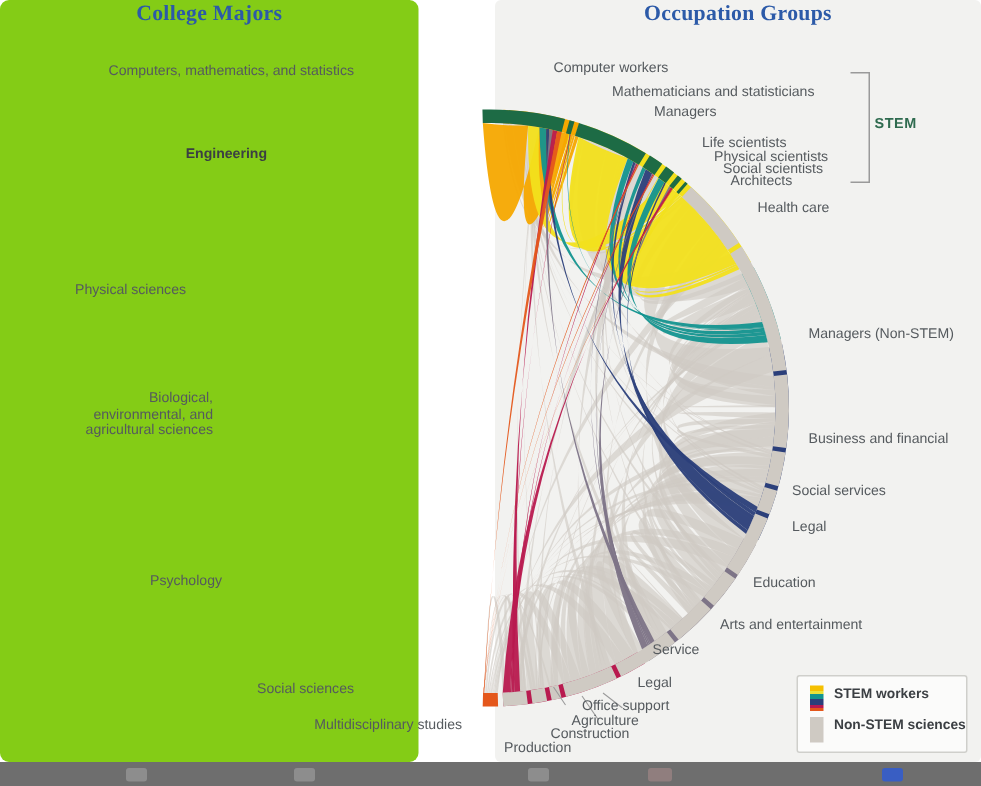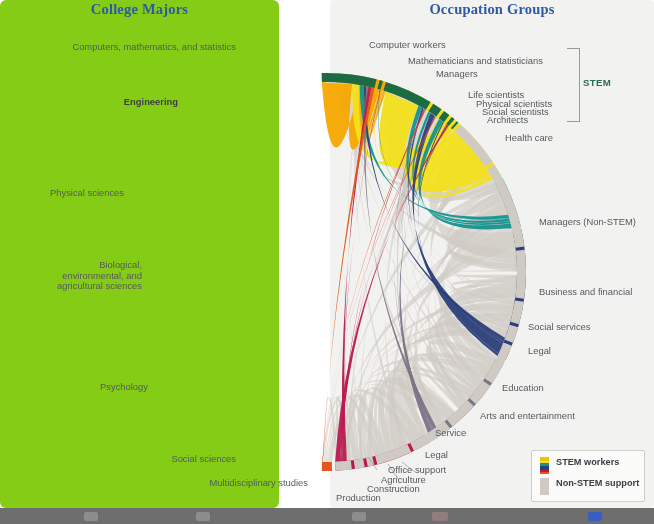--- a/index.html
+++ b/index.html
@@ -255,21 +255,21 @@
   <div id="stem-bracket"></div>
   <div id="stem-text">STEM</div>
 
   <div id="legend">
     <div class="leg-row" style="top:6px;">
       <span class="leg-sw stem"></span>
       <span class="leg-txt">STEM workers</span>
     </div>
     <div class="leg-row" style="top:27px;">
       <span class="leg-sw nonstem"></span>
-      <span class="leg-txt">Non-STEM support</span>
+      <span class="leg-txt">Non-STEM sciences</span>
     </div>
   </div>
 
   <div id="taskbar">
     <span class="tb-ico" style="left:84px;width:14px;background:#cfcfcf;"></span>
     <span class="tb-ico" style="left:196px;width:14px;background:#cfcfcf;"></span>
     <span class="tb-ico" style="left:352px;width:14px;background:#cfcfcf;"></span>
     <span class="tb-ico" style="left:432px;width:16px;background:#d8a0a0;"></span>
     <span class="tb-ico" style="left:588px;width:14px;background:#2c5ad8;opacity:.8;"></span>
   </div>

